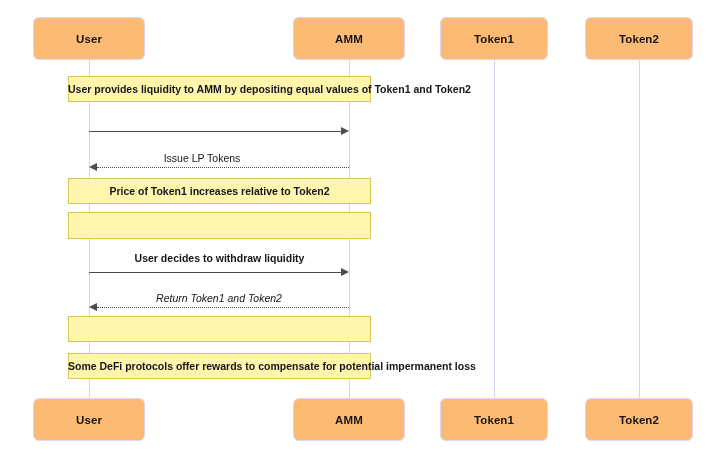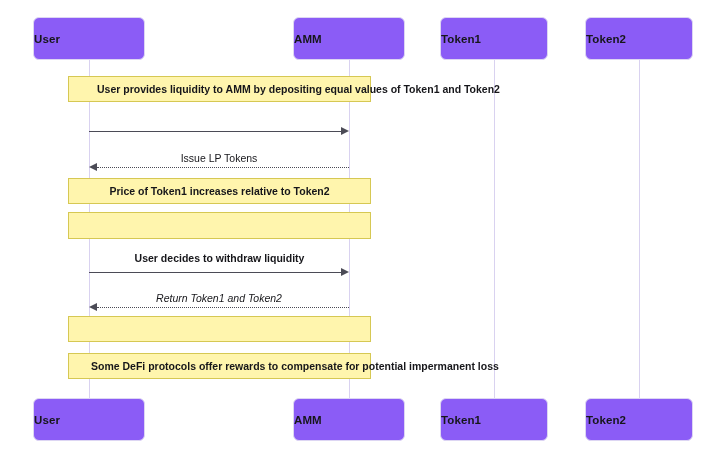--- a/index.html
+++ b/index.html
@@ -9,24 +9,24 @@
     background:#ffffff;
     font-family:"Liberation Sans",sans-serif;
     overflow:hidden;
     position:relative;
   }
   #diagram{position:absolute;left:0;top:0;width:714px;height:461px;}
 
   
   .actor-box{
     position:absolute;
-    background:#8b5cf6;
+    background:#fdba74;
     border:1px solid #ddd6f3;
     border-radius:6px;
-    display:flex;align-items:center;
+    display:flex;align-items:center;justify-content:center;
     font-size:11.5px;
     font-weight:700;
     color:#16161a;
     letter-spacing:.1px;
     box-sizing:border-box;
   }
 
   
   .lifeline{
     position:absolute;
@@ -109,28 +109,28 @@
     <div class="actor-box" style="left: 440px; top: 398px; width: 108px; height: 43px;">
       <span>Token1</span>
     </div>
     <div class="actor-box" style="left: 585px; top: 398px; width: 108px; height: 43px;">
       <span>Token2</span>
     </div>
     <div class="msg-line" style="left: 89px; top: 131px; width: 252px;"></div>
     <div class="arrowhead right" style="top: 127px; left: 341px;"></div>
     <div class="msg-line dotted" style="left: 97px; top: 167px; width: 252px;"></div>
     <div class="arrowhead left" style="top: 163px; left: 89px;"></div>
-    <div class="msg-label" style="left: 89px; top: 153px; width: 260px;">Issue LP Tokens</div>
+    <div class="msg-label" style="left: 72px; top: 153px; width: 260px;">Issue LP Tokens</div>
     <div class="msg-line" style="left: 89px; top: 272px; width: 252px;"></div>
     <div class="arrowhead right" style="top: 268px; left: 341px;"></div>
     <div class="msg-line dotted" style="left: 97px; top: 307px; width: 252px;"></div>
     <div class="arrowhead left" style="top: 303px; left: 89px;"></div>
     <div class="msg-label" style="left: 89px; top: 293px; width: 260px; font-style: italic;">Return Token1 and Token2</div>
     <div class="note" style="left: 68px; top: 76px; width: 303px; height: 26px;"></div>
-    <div class="note-label" style="left: 68px; width: 303px; top: 84px; padding-left: 29px;">User provides liquidity to AMM by depositing equal values of Token1 and Token2</div>
+    <div class="note-label" style="left: 68px; width: 303px; top: 84px;">User provides liquidity to AMM by depositing equal values of Token1 and Token2</div>
     <div class="note" style="left: 68px; top: 178px; width: 303px; height: 26px;"></div>
     <div class="note-label" style="left: 68px; width: 303px; top: 186px;">Price of Token1 increases relative to Token2</div>
     <div class="note" style="left: 68px; top: 212px; width: 303px; height: 27px;"></div>
     <div class="note-label" style="left: 68px; width: 303px; top: 220.5px; margin-top: 32px;">User decides to withdraw liquidity</div>
     <div class="note" style="left: 68px; top: 316px; width: 303px; height: 26px;"></div>
     <div class="note" style="left: 68px; top: 353px; width: 303px; height: 26px;"></div>
-    <div class="note-label" style="left: 68px; width: 303px; top: 361px; padding-left: 23px;">Some DeFi protocols offer rewards to compensate for potential impermanent loss</div>
+    <div class="note-label" style="left: 68px; width: 303px; top: 361px;">Some DeFi protocols offer rewards to compensate for potential impermanent loss</div>
   </div>
 
 </body></html>

